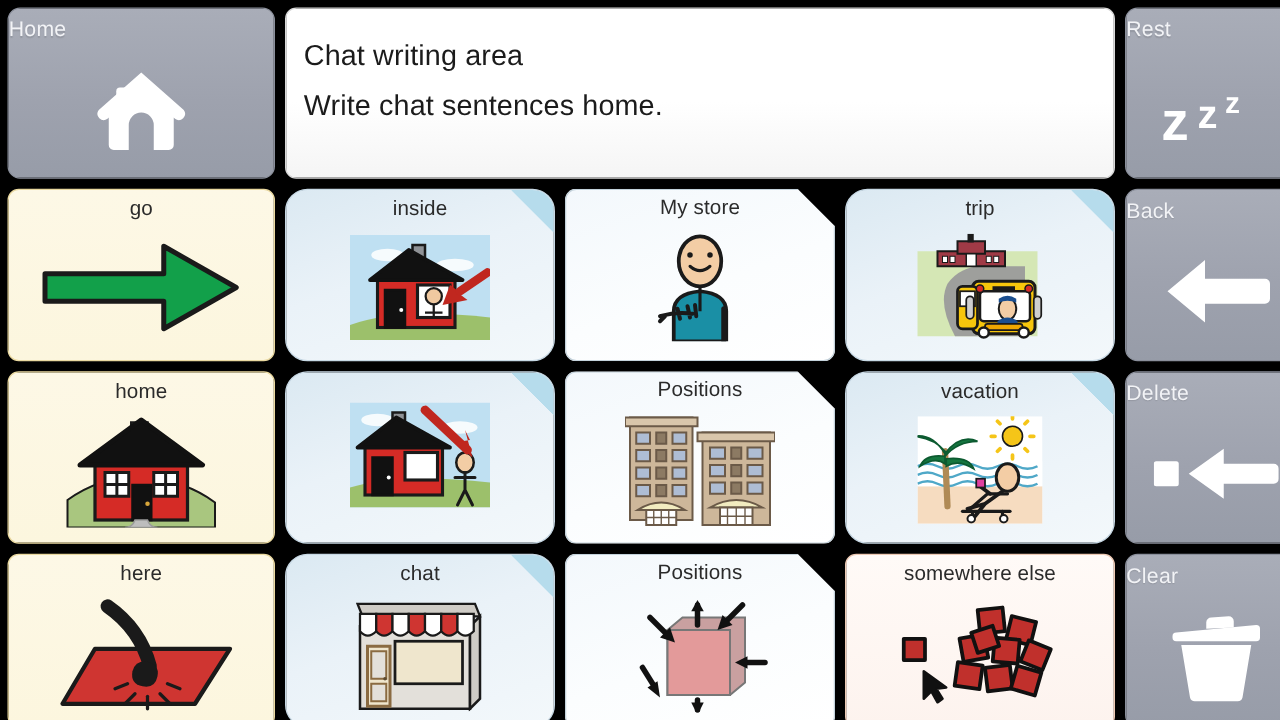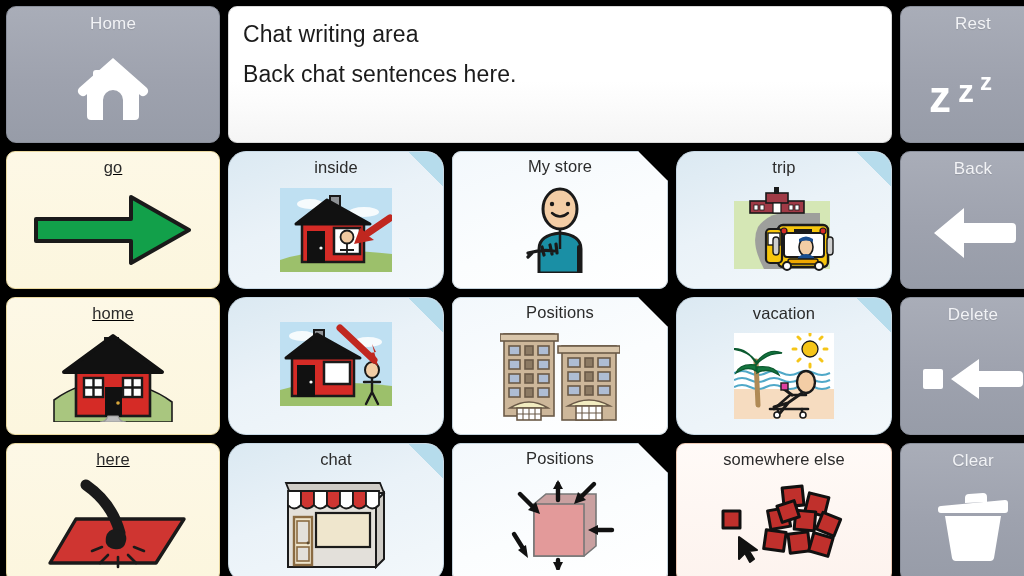--- a/index.html
+++ b/index.html
@@ -21,21 +21,21 @@
     gap:8px 8px;
   }
 
   
   .cell {
     position:relative;
     border-radius:9px;
     overflow:hidden;
     display:flex;
     flex-direction:column;
-    align-items:center;
+    align-items:flex-start;
     box-shadow:0 1px 2px rgba(0,0,0,.55);
   }
 
   
   .sys {
     background:linear-gradient(180deg,#a9adb8 0%,#9ea2ae 55%,#979ca8 100%);
     border:1px solid #8a8f9b;
     border-radius:10px;
     justify-content:flex-start;
   }
@@ -58,21 +58,21 @@
   .sys .glyph svg { display:block; }
 
   
   .chat {
     grid-column:2 / span 3;
     background:linear-gradient(180deg,#ffffff 0%,#ffffff 55%,#f5f5f5 100%);
     border:1px solid #d8d8d8;
     border-radius:9px;
     align-items:flex-start;
     justify-content:flex-start;
-    padding:8px 14px 8px 14px;
+    padding:18px 14px 8px 14px;
     cursor:text;
   }
   .chat .line {
     font-size:23px;
     color:#1b1b1b;
     line-height:1.72;
     font-weight:400;
     letter-spacing:.1px;
     white-space:nowrap;
   }
@@ -102,21 +102,21 @@
     display:flex;
     align-items:center;
     justify-content:center;
     padding:1px 4px 5px;
     position:relative;
     z-index:2;
   }
   .tile .art svg { display:block; max-height:100%; }
 
   
-  .tile.cream  { background:linear-gradient(180deg,#fdf8e6 0%,#fcf6de 100%); border-color:#ead9a0;text-decoration:underline; }
+  .tile.cream  { background:linear-gradient(180deg,#fdf8e6 0%,#fcf6de 100%); border-color:#ead9a0; }
   .tile.blue   { background:linear-gradient(160deg,#dbe9f2 0%,#eaf2f8 45%,#f3f8fb 100%); border-color:#c7d8e4;border-radius:18px; }
   .tile.white  { background:linear-gradient(160deg,#f3f8fc 0%,#fbfdfe 55%,#ffffff 100%); border-color:#d6dee4; }
   .tile.peach  { background:linear-gradient(180deg,#fffaf7 0%,#fdf3ee 100%); border-color:#edc9b4; }
 
   
   .folder {
     clip-path:polygon(0 0, calc(100% - 30px) 0, 100% 30px, 100% 100%, 0 100%);
     border:none;
     box-shadow:none;
   }
@@ -149,21 +149,21 @@
     <div class="glyph">
       <svg width="74" height="68" viewBox="0 0 74 68" aria-hidden="true">
         <path fill="#ffffff" d="M37 4 L71 34 a5 5 0 0 1 -7 7 L63 40 L63 62 a4 4 0 0 1 -4 4 L47 66 L47 46 a10 10 0 0 0 -20 0 L27 66 L15 66 a4 4 0 0 1 -4 -4 L11 40 L10 41 a5 5 0 0 1 -7 -7 Z"></path>
         <rect x="17" y="16" width="11" height="15" rx="3" fill="#ffffff"></rect>
       </svg>
     </div>
   </div>
 
   <div class="cell chat">
     <div class="line">Chat writing area</div>
-    <div class="line">Back chat sentences here.</div>
+    <div class="line">Write chat sentences home.</div>
   </div>
 
   <div class="cell sys">
     <div class="cap">Rest</div>
     <div class="glyph">
       <svg width="92" height="60" viewBox="0 0 92 60" aria-hidden="true">
         <text x="2" y="54" font-family="Liberation Sans, sans-serif" font-size="44" font-weight="bold" fill="#ffffff">z</text>
         <text x="31" y="44" font-family="Liberation Sans, sans-serif" font-size="32" font-weight="bold" fill="#ffffff">z</text>
         <text x="53" y="32" font-family="Liberation Sans, sans-serif" font-size="24" font-weight="bold" fill="#ffffff">z</text>
       </svg>

